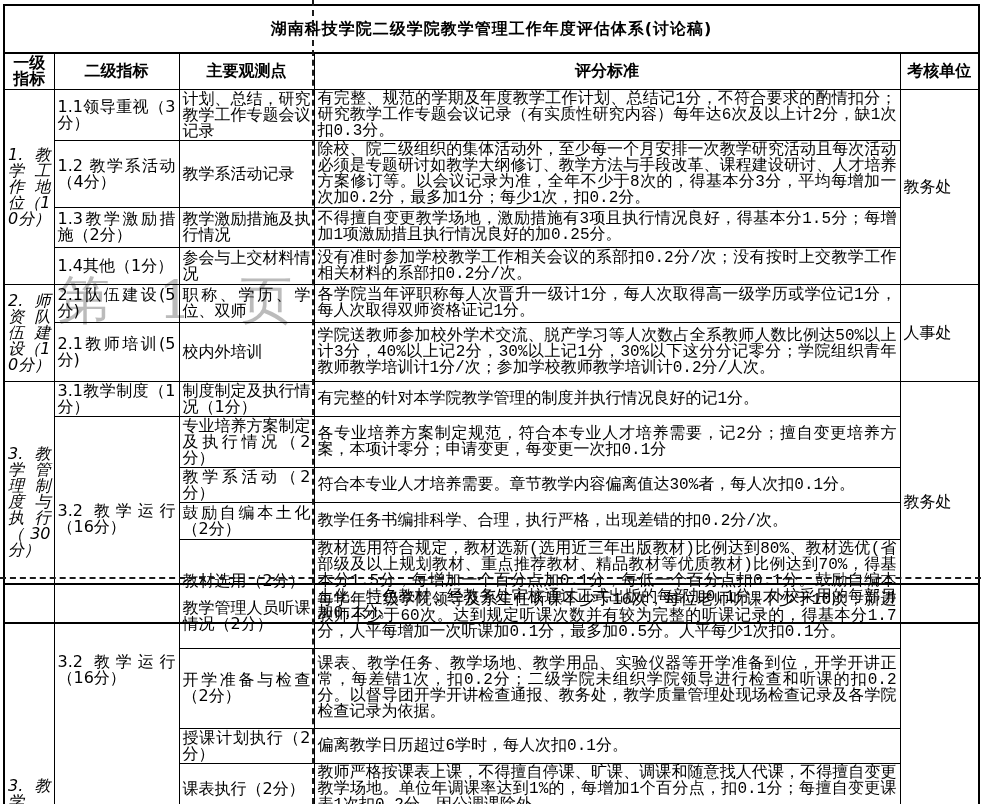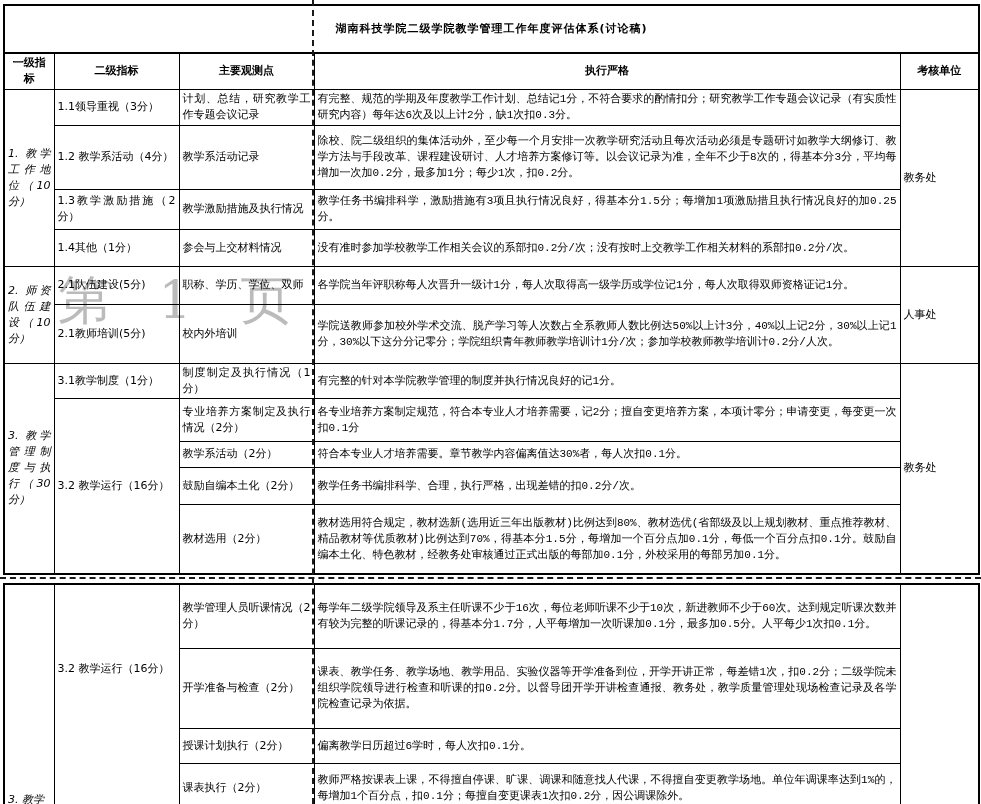--- a/index.html
+++ b/index.html
@@ -32,21 +32,21 @@
     width: 975px;
     border: 2px solid #000;
     background: transparent;
   }
   .tblA { top: 4px; }
   .tblB { top: 583px; }
   .tbl td {
     border: 1px solid #000;
     padding: 1px 3px;
     vertical-align: middle;
-    font-size: 11px;
+    font-size: 16px;
     line-height: 16px;
     text-align: justify;
     word-break: break-all;
     overflow: hidden;
     margin-top: 24px;
   }
   .title-cell {
     font-size: 17px;
     font-weight: bold;
     text-align: center !important;
@@ -97,40 +97,40 @@
         <col style="width:79px">
     </colgroup>
     <tbody>
         <tr style="height:48px">
       <td colspan="5" class="title-cell">湖南科技学院二级学院教学管理工作年度评估体系(讨论稿)</td>
     </tr>
     <tr style="height:36px">
       <td class="hc">一级指标</td>
       <td class="hc">二级指标</td>
       <td class="hc">主要观测点</td>
-      <td class="hc">执行严格</td>
+      <td class="hc">评分标准</td>
       <td class="hc">考核单位</td>
     </tr>
 
     <tr style="height:36px">
       <td class="lv1" rowspan="4">1. 教学工作地位（10分）</td>
       <td class="lv2">1.1领导重视（3分）</td>
       <td class="pt">计划、总结，研究教学工作专题会议记录</td>
       <td class="std">有完整、规范的学期及年度教学工作计划、总结记1分，不符合要求的酌情扣分；研究教学工作专题会议记录（有实质性研究内容）每年达6次及以上计2分，缺1次扣0.3分。</td>
       <td class="unit" rowspan="4">教务处</td>
     </tr>
     <tr style="height:64px">
       <td class="lv2">1.2 教学系活动（4分）</td>
       <td class="pt">教学系活动记录</td>
       <td class="std">除校、院二级组织的集体活动外，至少每一个月安排一次教学研究活动且每次活动必须是专题研讨如教学大纲修订、教学方法与手段改革、课程建设研讨、人才培养方案修订等。以会议记录为准，全年不少于8次的，得基本分3分，平均每增加一次加0.2分，最多加1分；每少1次，扣0.2分。</td>
     </tr>
     <tr style="height:40px">
       <td class="lv2">1.3教学激励措施（2分）</td>
       <td class="pt">教学激励措施及执行情况</td>
-      <td class="std">教学任务书编排科学，激励措施有3项且执行情况良好，得基本分1.5分；每增加1项激励措且执行情况良好的加0.25分。</td>
+      <td class="std">不得擅自变更教学场地，激励措施有3项且执行情况良好，得基本分1.5分；每增加1项激励措且执行情况良好的加0.25分。</td>
     </tr>
     <tr style="height:37px">
       <td class="lv2">1.4其他（1分）</td>
       <td class="pt">参会与上交材料情况</td>
       <td class="std">没有准时参加学校教学工作相关会议的系部扣0.2分/次；没有按时上交教学工作相关材料的系部扣0.2分/次。</td>
     </tr>
 
     <tr style="height:38px">
       <td class="lv1" rowspan="2">2. 师资队伍建设（10分）</td>
       <td class="lv2">2.1队伍建设(5分)</td>

